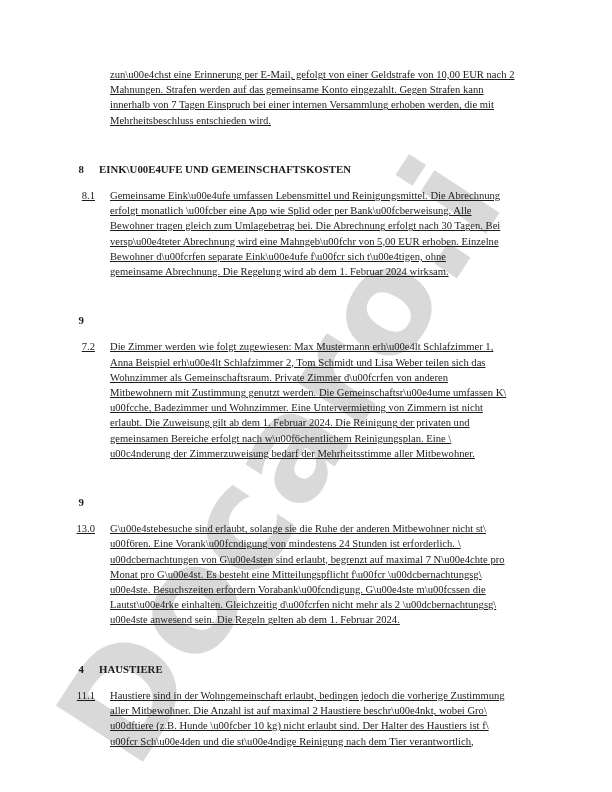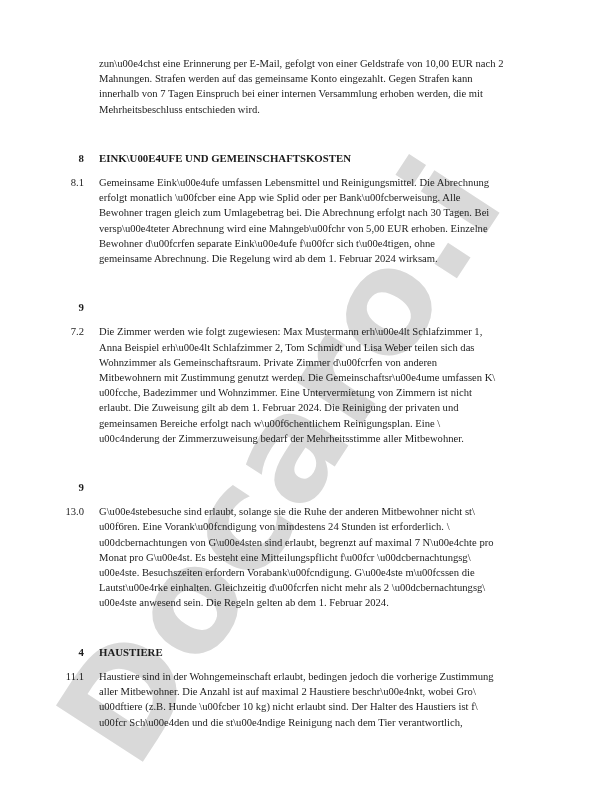--- a/index.html
+++ b/index.html
@@ -50,21 +50,22 @@
   .txt {
     margin-left: 15px;
     white-space: pre;
   }
   .heading {
     font-weight: bold;
     font-size: 10.8px;
     margin: 34px 0 9px 0;
   }
   .para {
-    margin: 0;
+    margin: 11px;
+    text-decoration: underline;
   }
 </style>
 </head>
 <body>
 
 <div class="page">
   <div class="watermark">Docaro.i</div>
 
   <div class="content">
 

